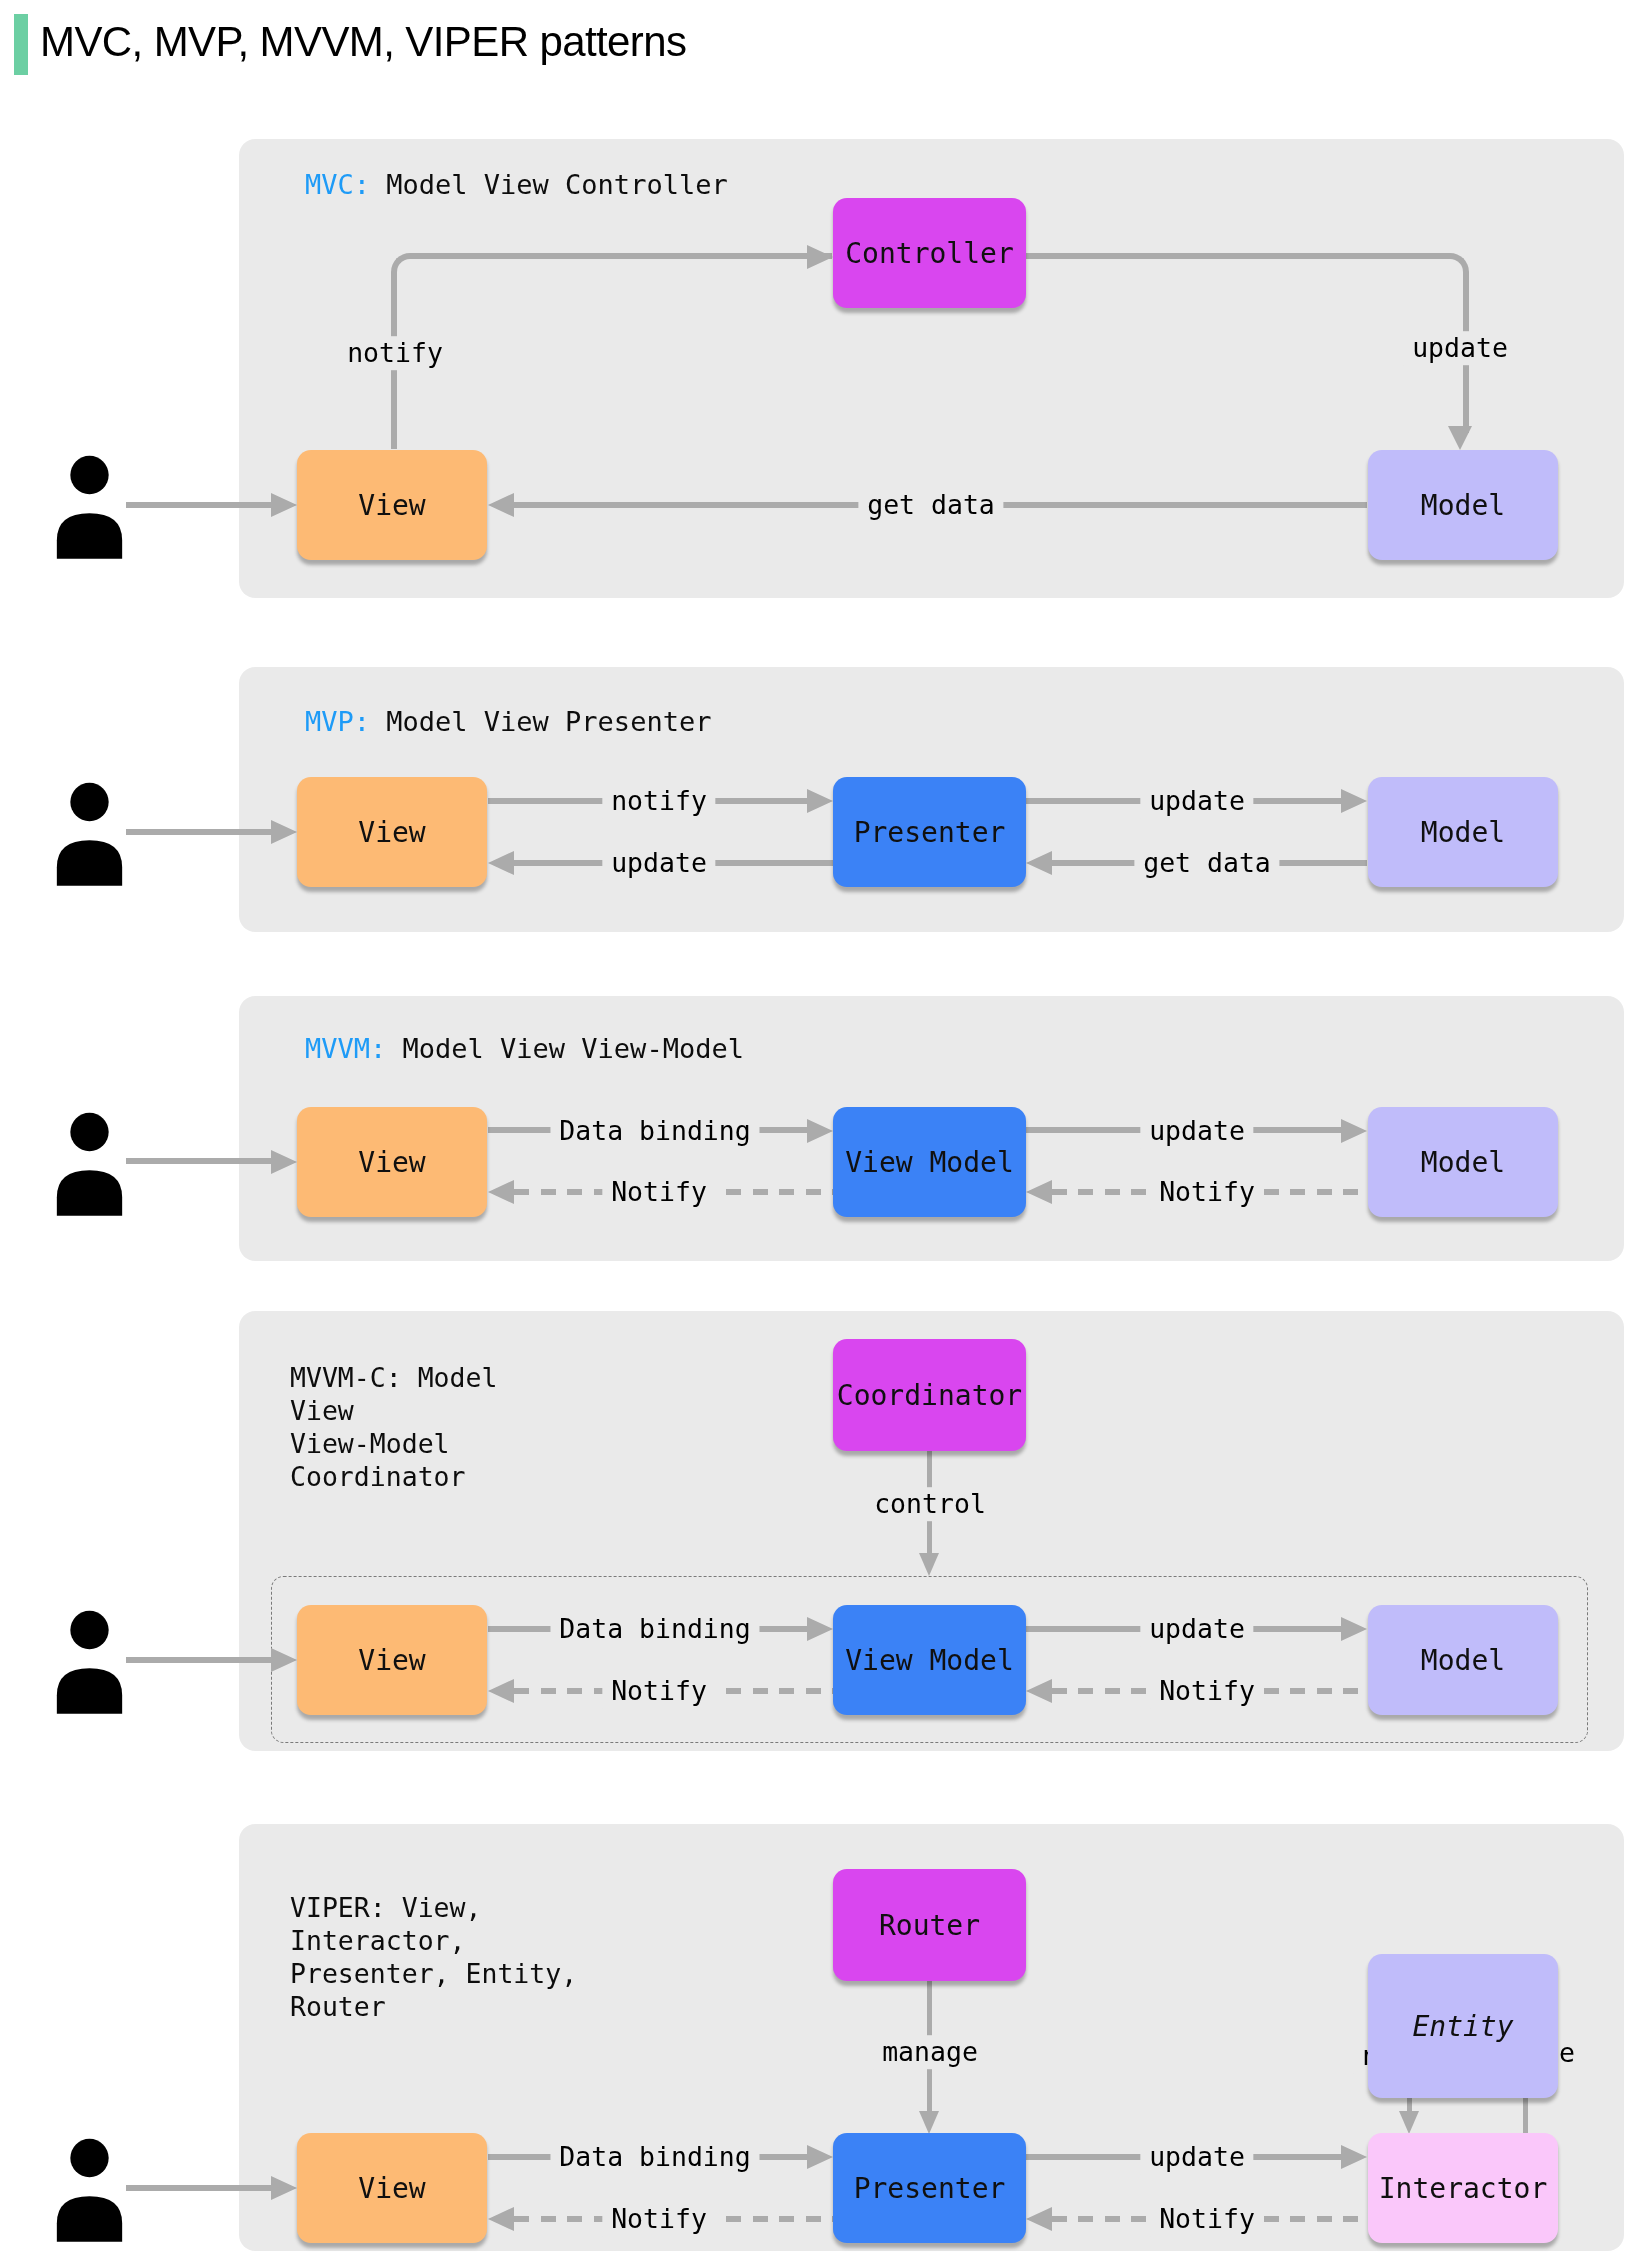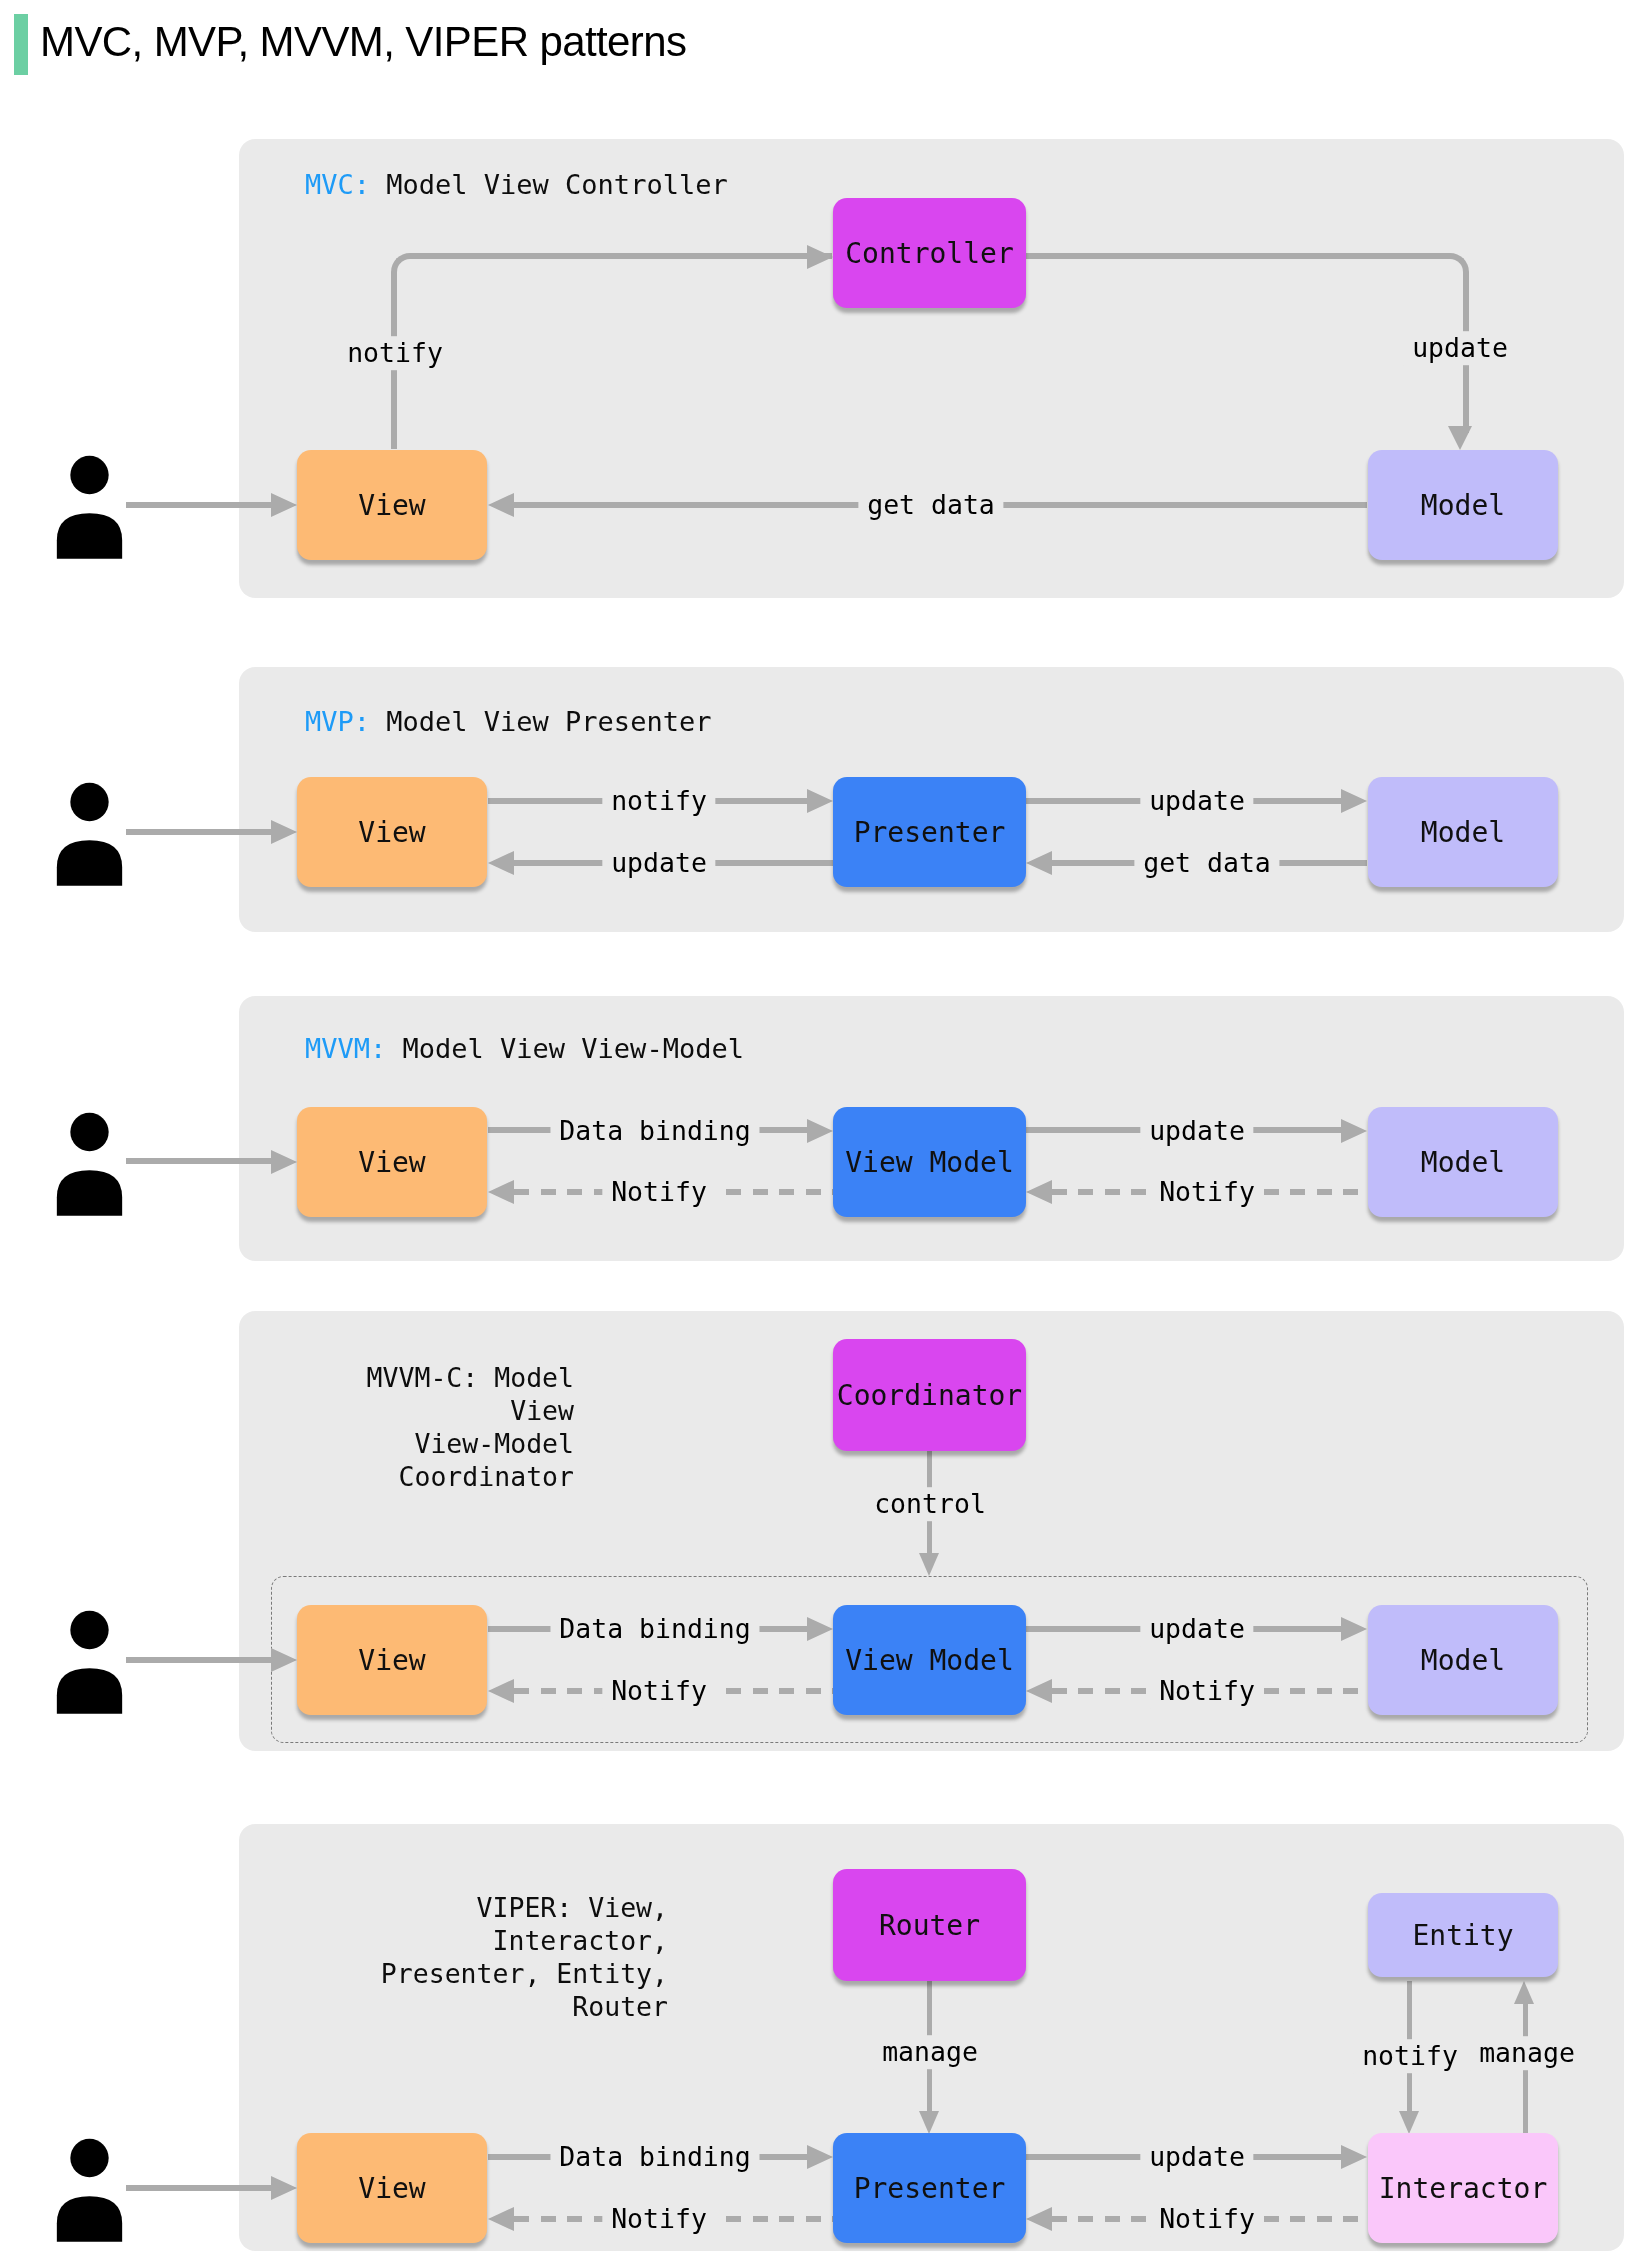--- a/index.html
+++ b/index.html
@@ -9,21 +9,21 @@
   .accent-bar{position:absolute;left:14px;top:14px;width:14px;height:61px;background:#6CCFA3;}
   .page-title{position:absolute;left:40px;top:17.6px;font-family:"Liberation Sans",sans-serif;
         font-size:42px;font-weight:400;color:#000;letter-spacing:-0.6px;white-space:nowrap;}
   .brand{position:absolute;right:17.6px;top:3.8px;display:flex;align-items:center;}
   .brand-text{font-family:"Liberation Sans",sans-serif;font-size:45px;font-weight:700;
         color:#3F3F3F;letter-spacing:-1.3px;margin-left:8.8px;white-space:nowrap;}
   
   .panel{position:absolute;left:239px;width:1385px;background:#EAEAEA;border-radius:16.4px;}
   .tag{position:absolute;font-size:27px;font-weight:500;color:#0d0d0d;white-space:nowrap;line-height:33px;}
   .tag .abbr{color:#1E9BF7;}
-  .tag-block{position:absolute;font-size:26.5px;font-weight:500;color:#0d0d0d;line-height:33px;text-align:right;}
+  .tag-block{position:absolute;font-size:26.5px;font-weight:500;color:#0d0d0d;line-height:33px;text-align:left;}
   
   .box{position:absolute;width:190px;height:110px;border-radius:14px;display:flex;align-items:center;
        justify-content:center;font-size:28px;font-weight:500;color:#101010;
        box-shadow:0 4.4px 3.8px rgba(0,0,0,0.28);white-space:nowrap;}
   .b-green{background:#fdba74;}
   .b-yellow{background:#3b82f6;}
   .b-purple{background:#C0BCFA;}
   .b-pink{background:#d946ef;}
   .b-magenta{background:#FAC7FA;}
   
@@ -218,19 +218,19 @@
   <div class="elabel" style="left:1197px;top:2157px;">update</div>
 
   <div class="dash-h" style="left:514px;top:2216px;width:319px;"></div>
   <div class="ah-l" style="left:488px;top:2207px;"></div>
   <div class="elabel" style="left:659px;top:2219px;">Notify</div>
   <div class="dash-h" style="left:1052px;top:2216px;width:315px;"></div>
   <div class="ah-l" style="left:1026px;top:2207px;"></div>
   <div class="elabel" style="left:1207px;top:2219px;">Notify</div>
 
   <div class="box b-pink" style="left:833px;top:1869px;width:193px;height:112px;">Router</div>
-  <div class="box b-purple" style="left:1368px;top:1893px;height:84px;">Entity</div>
+  <div class="box b-purple" style="left:1368px;top:1954px;height:144px;font-style:italic;">Entity</div>
   <div class="box b-green" style="left:297px;top:2133px;">View</div>
   <div class="box b-yellow" style="left:833px;top:2133px;width:193px;">Presenter</div>
   <div class="box b-magenta" style="left:1368px;top:2133px;">Interactor</div>
 
 </div>
 
 
 </body></html>

